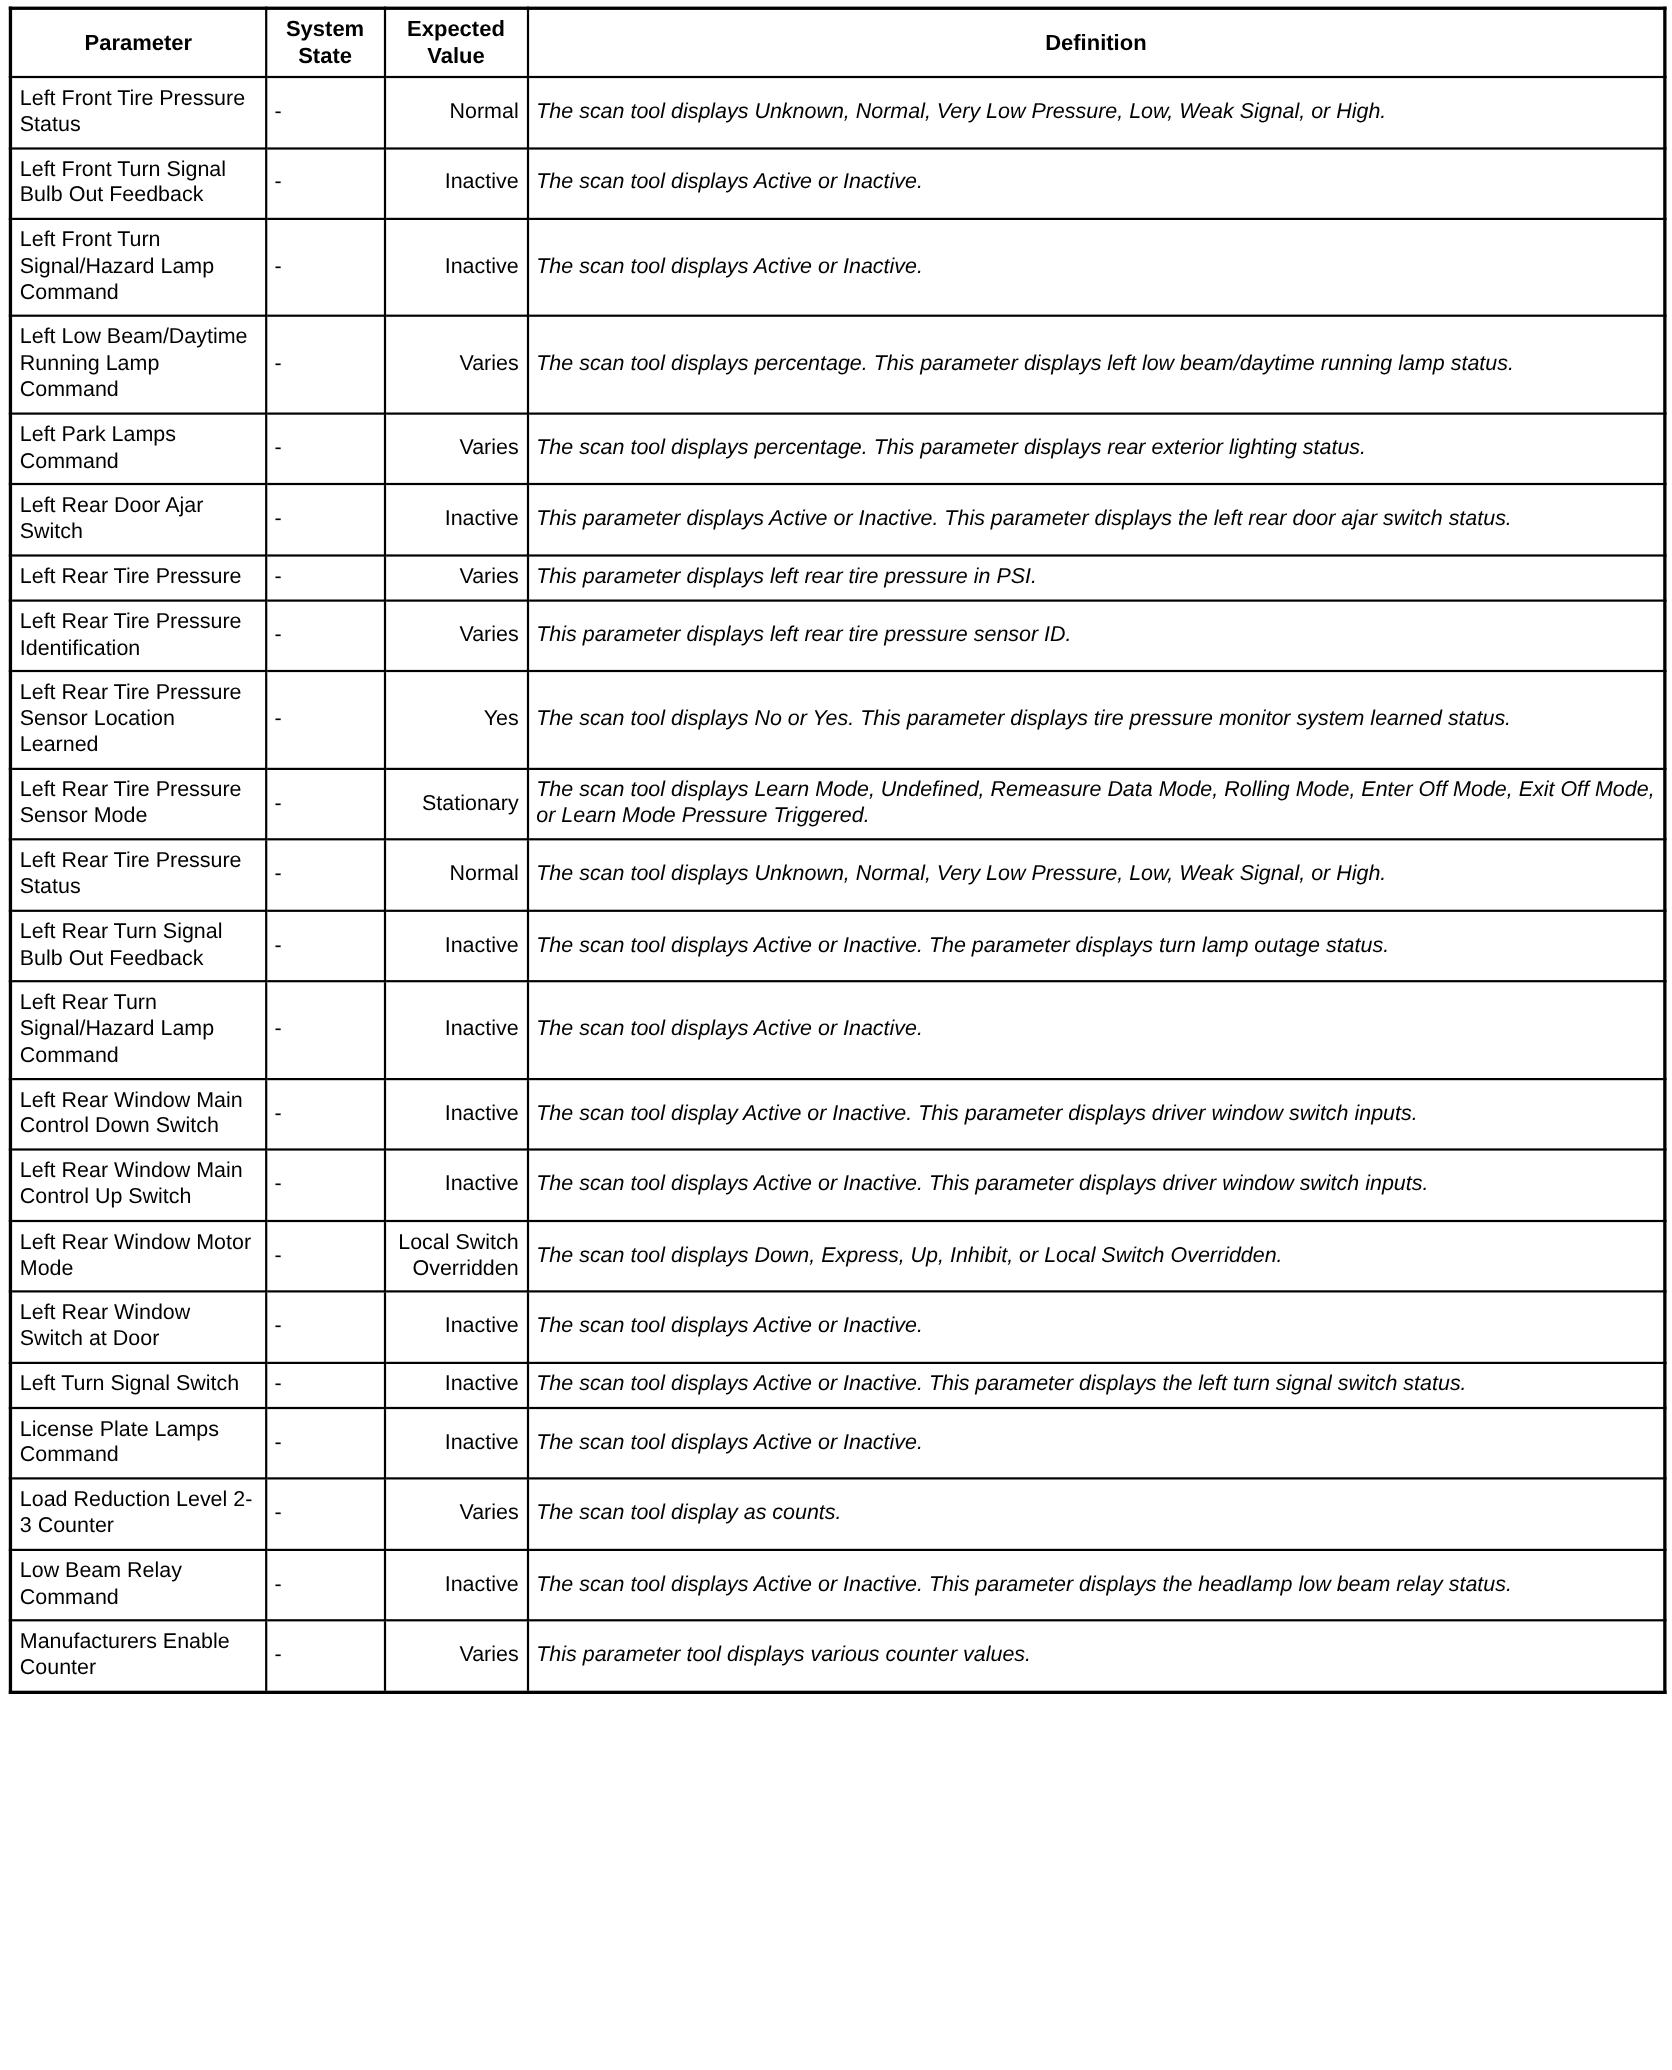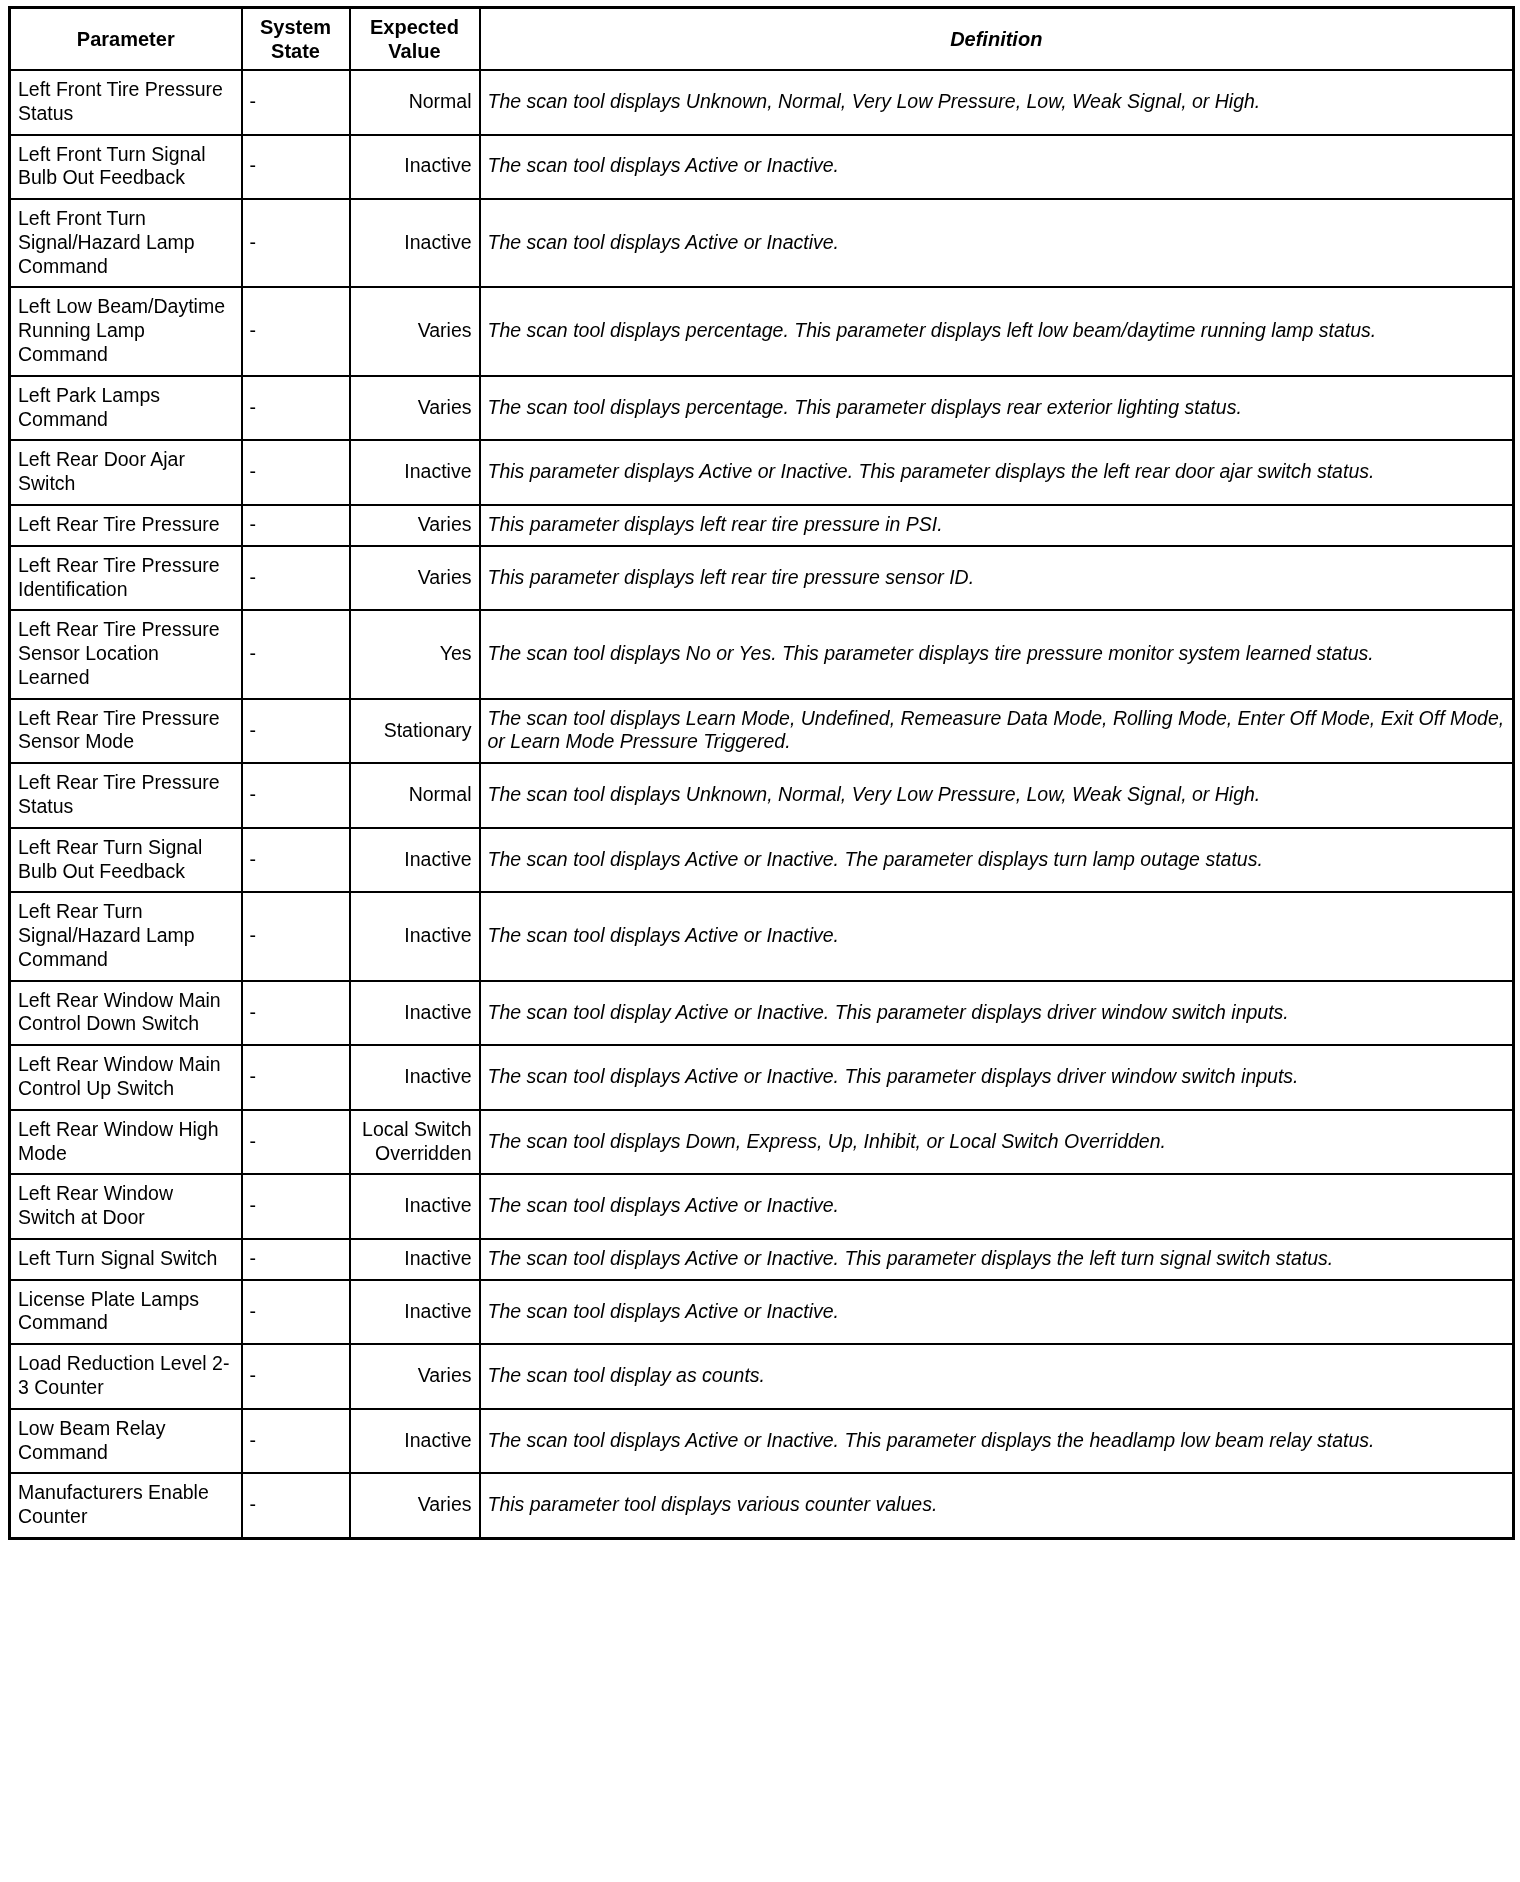--- a/index.html
+++ b/index.html
@@ -46,21 +46,21 @@
     padding: 7px 7px 8px 7px;
     font-weight: normal;
   }
   td.cell-param { padding-left: 8px; }
   td.cell-state { padding-left: 8px; }
   td.cell-value { padding-left: 8px; text-align: right; }
   td.cell-def   { padding-left: 10px; padding-right: 8px; font-style: italic; }
 
   
   th.th-param { vertical-align: bottom; padding-bottom: 8px; }
-  th.th-def { vertical-align: bottom; padding-bottom: 8px; font-style: italic; }
+  th.th-def { vertical-align: bottom; padding-bottom: 8px; }
 </style>
 </head>
 <body>
 
 <div class="page">
   <table class="param-table">
     <colgroup>
       <col class="c-param">
       <col class="c-state">
       <col class="c-value">
@@ -159,21 +159,21 @@
           <td class="cell-value">Inactive</td>
           <td class="cell-def">The scan tool display Active or Inactive. This parameter displays driver window switch inputs.</td>
         </tr>
         <tr>
           <td class="cell-param">Left Rear Window Main Control Up Switch</td>
           <td class="cell-state">-</td>
           <td class="cell-value">Inactive</td>
           <td class="cell-def">The scan tool displays Active or Inactive. This parameter displays driver window switch inputs.</td>
         </tr>
         <tr>
-          <td class="cell-param">Left Rear Window High Mode</td>
+          <td class="cell-param">Left Rear Window Motor Mode</td>
           <td class="cell-state">-</td>
           <td class="cell-value">Local Switch Overridden</td>
           <td class="cell-def">The scan tool displays Down, Express, Up, Inhibit, or Local Switch Overridden.</td>
         </tr>
         <tr>
           <td class="cell-param">Left Rear Window Switch at Door</td>
           <td class="cell-state">-</td>
           <td class="cell-value">Inactive</td>
           <td class="cell-def">The scan tool displays Active or Inactive.</td>
         </tr>

